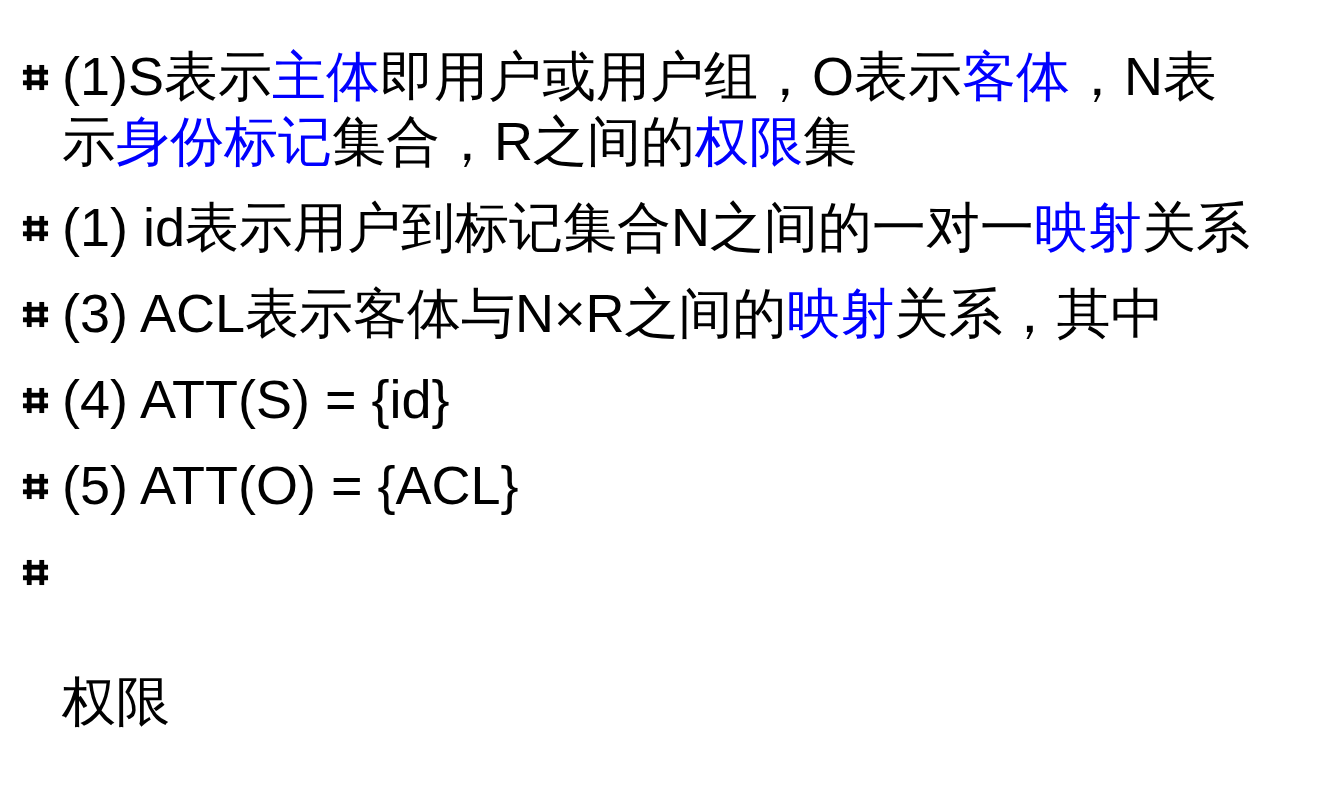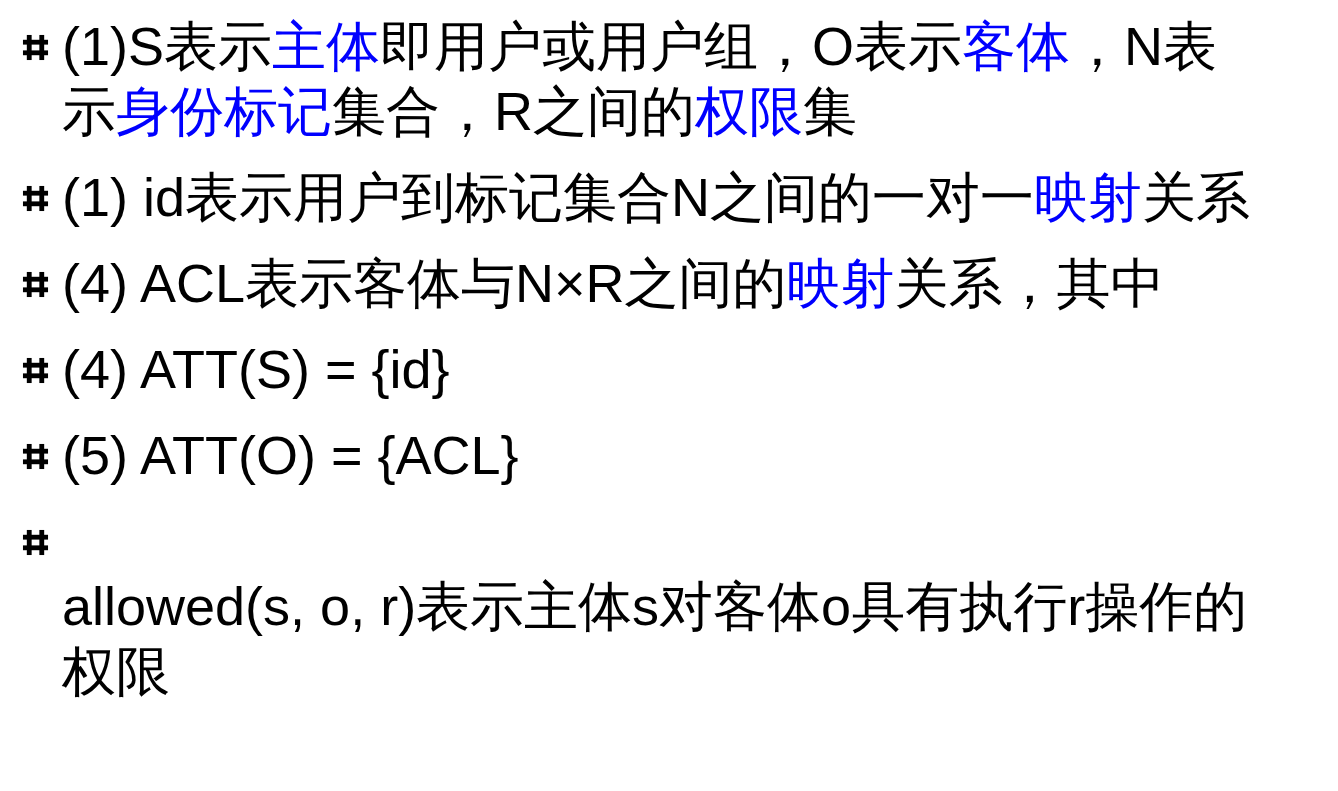--- a/index.html
+++ b/index.html
@@ -11,21 +11,21 @@
   html,body{width:1338px;height:791px;}
   body{
     background:var(--bg);
     font-family:"Liberation Sans", sans-serif;
     color:var(--fg);
     overflow:hidden;
   }
   .slide{
     width:1338px;
     height:791px;
-    padding:14px 6px 0 22px;
+    padding:44px 6px 0 22px;
   }
   .bullet-list{
     width:100%;
   }
   .item{
     position:relative;
     padding-left:40px;
     margin-bottom:21px;
     font-size:54px;
     line-height:65px;
@@ -76,21 +76,21 @@
       </div>
       <div class="item">
         <span class="bullet">
           <svg viewBox="0 0 28 28" width="27" height="27" aria-hidden="true">
             <rect x="5" y="1" width="5" height="26"></rect>
             <rect x="18" y="1" width="5" height="26"></rect>
             <rect x="1" y="6" width="26" height="5"></rect>
             <rect x="1" y="17" width="26" height="5"></rect>
           </svg>
         </span>
-        <div class="text"><span>(4) ACL表示客体与N×R之间的</span><span class="hl">映射</span><span>关系，其中</span><br></div>
+        <div class="text"><span>(3) ACL表示客体与N×R之间的</span><span class="hl">映射</span><span>关系，其中</span><br></div>
       </div>
       <div class="item">
         <span class="bullet">
           <svg viewBox="0 0 28 28" width="27" height="27" aria-hidden="true">
             <rect x="5" y="1" width="5" height="26"></rect>
             <rect x="18" y="1" width="5" height="26"></rect>
             <rect x="1" y="6" width="26" height="5"></rect>
             <rect x="1" y="17" width="26" height="5"></rect>
           </svg>
         </span>
@@ -109,16 +109,16 @@
       </div>
       <div class="item">
         <span class="bullet">
           <svg viewBox="0 0 28 28" width="27" height="27" aria-hidden="true">
             <rect x="5" y="1" width="5" height="26"></rect>
             <rect x="18" y="1" width="5" height="26"></rect>
             <rect x="1" y="6" width="26" height="5"></rect>
             <rect x="1" y="17" width="26" height="5"></rect>
           </svg>
         </span>
-        <div class="text"><br><span>allowed(s, o, r)表示主体s对客体o具有执行r操作的</span><br><span>权限</span></div>
+        <div class="text"><br><br><span>权限</span></div>
       </div>
     </div>
 </div>
 
 </body></html>

